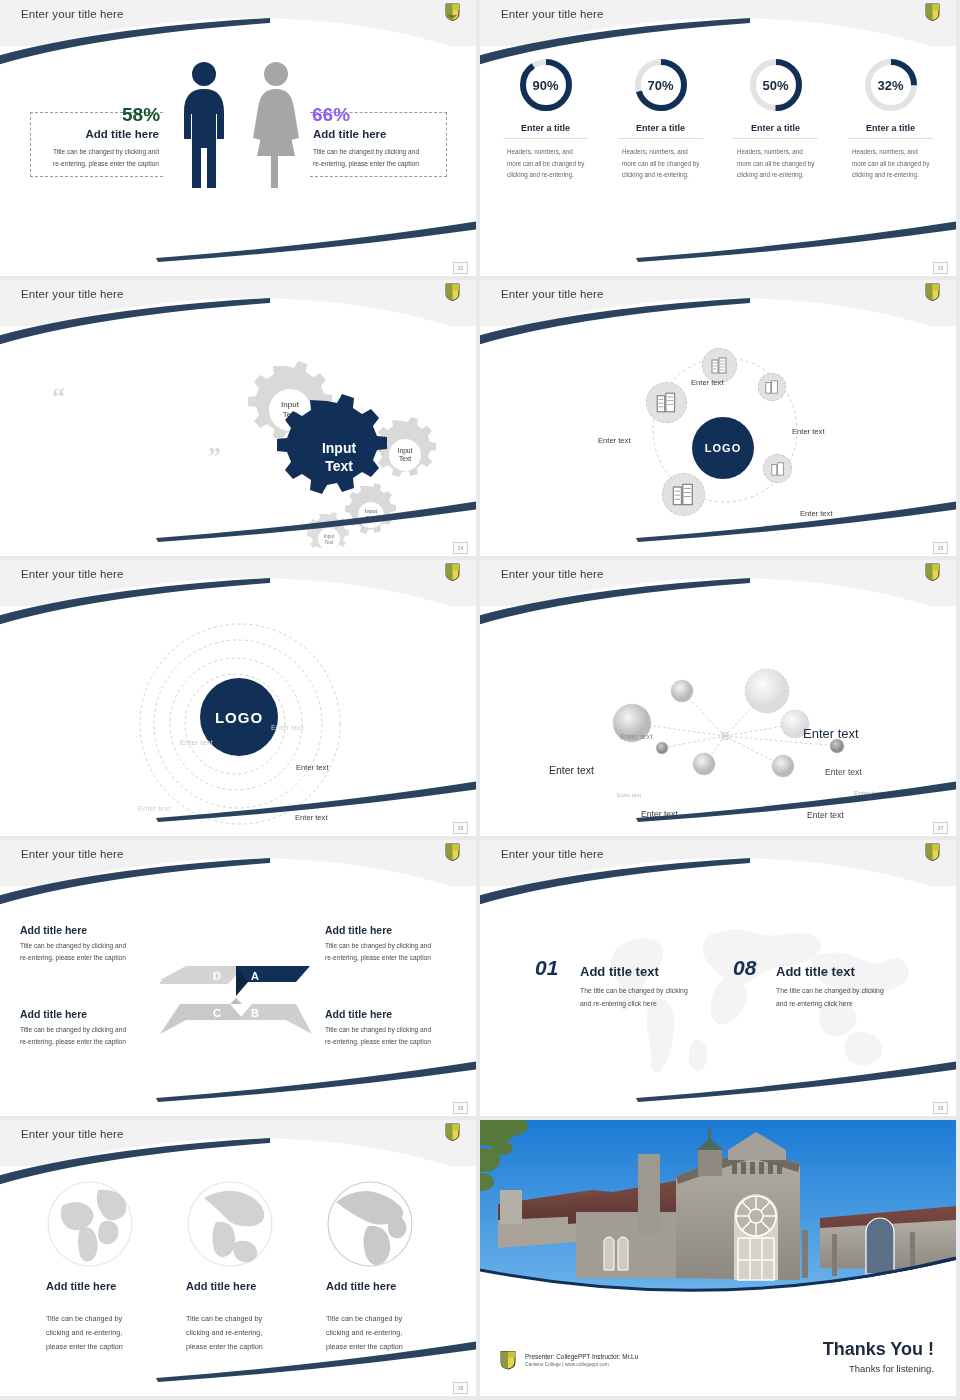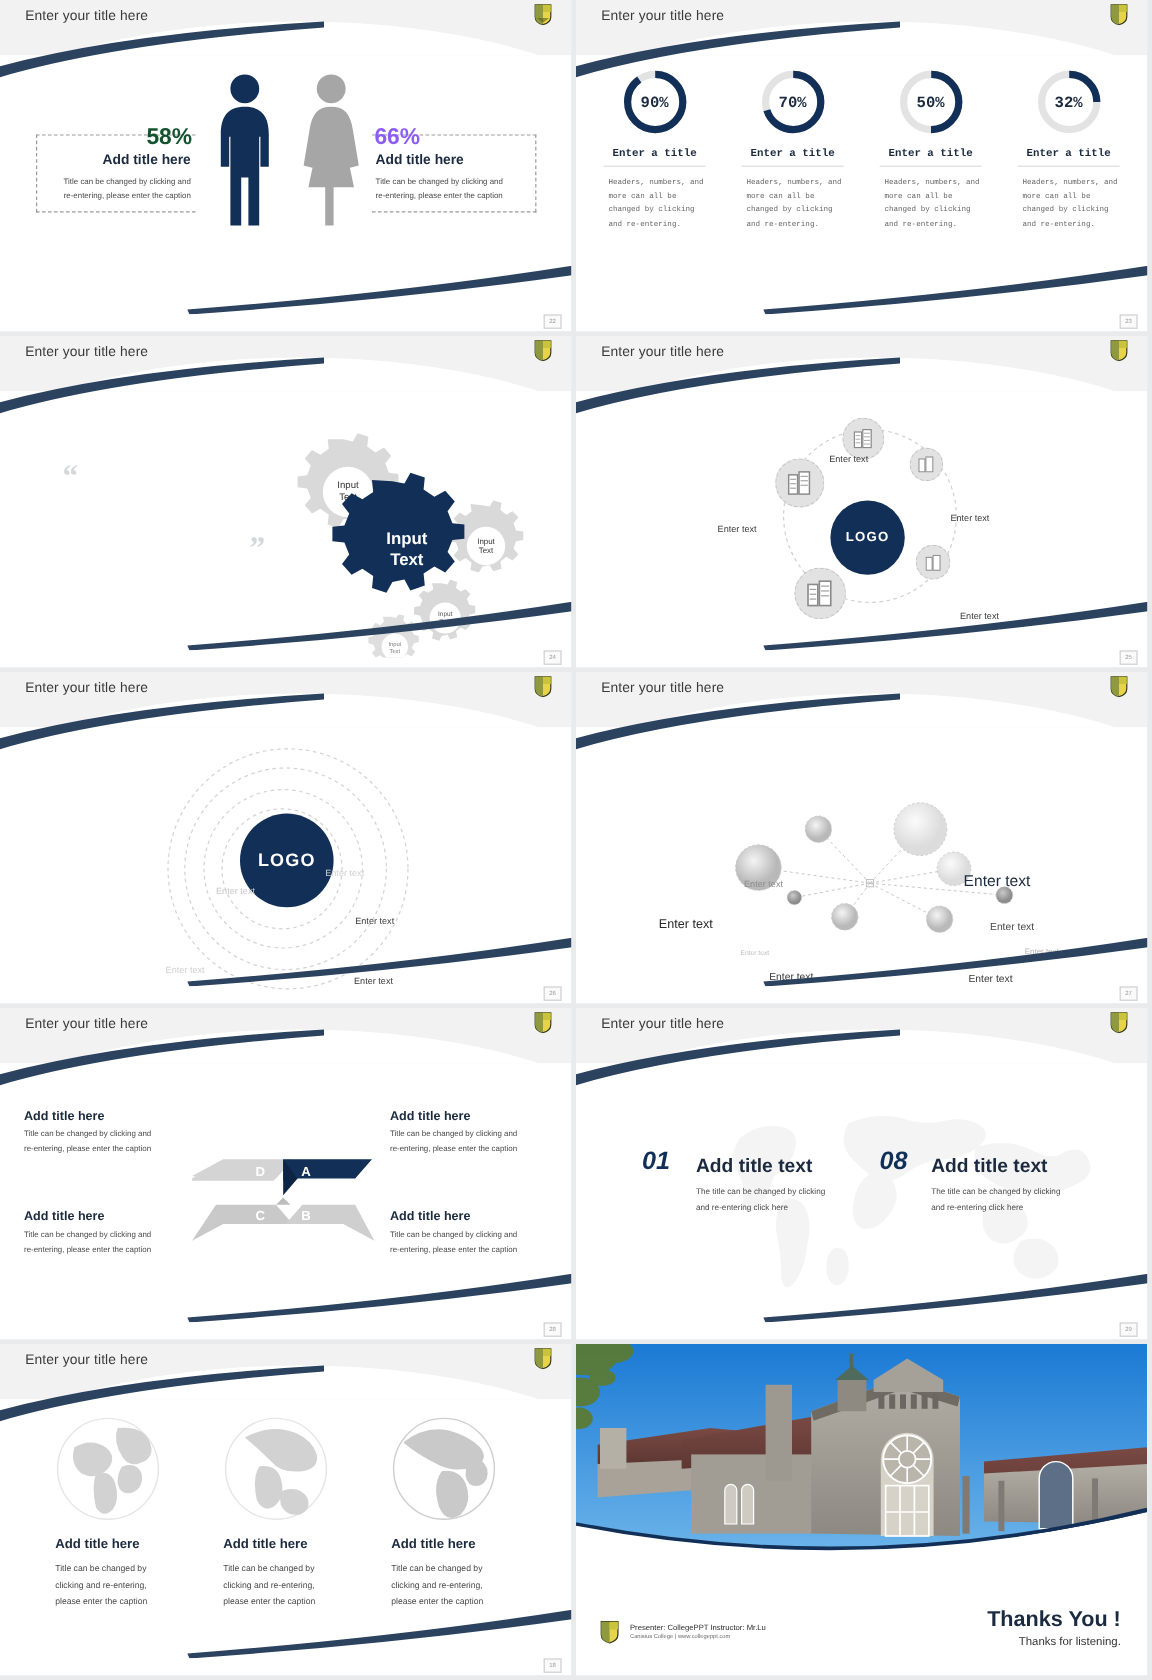--- a/index.html
+++ b/index.html
@@ -61,21 +61,21 @@
   
   .p-wrap{position:absolute;left:0;top:0;width:476px;height:230px;}
   .person{position:absolute;top:14px;}
   .pct{position:absolute;font-size:19px;font-weight:bold;}
   .blk-t{font-size:11.5px;font-weight:bold;color:#1b2a3f;}
   .blk-p{font-size:6.6px;color:#4a4a4a;line-height:1.75;}
   .dashbox{position:absolute;border:1px dashed #9a9a9a;}
 
   
   .donut-row{display:flex;justify-content:center;gap:30px;padding-top:10px;}
-  .donut-col{width:85px;text-align:center;font-family:Liberation Mono, monospace;}
+  .donut-col{width:85px;text-align:center;}
   .donut{position:relative;width:58px;height:58px;margin:0 auto;}
   .donut .val{
     position:absolute;inset:0;display:flex;align-items:center;justify-content:center;
     font-size:13px;font-weight:bold;color:#1b2a3f;
   }
   .d-title{font-size:9px;font-weight:bold;color:#1b2a3f;margin-top:9px;
            padding-bottom:5px;border-bottom:1px solid #dcdcdc;}
   .d-desc{font-size:6.3px;color:#666;line-height:1.85;margin-top:7px;text-align:left;padding-left:4px;}
 
   
@@ -92,27 +92,27 @@
   .lbl{position:absolute;font-size:7.6px;color:#3a3a3a;white-space:nowrap;margin-top:48px;}
   .ico-c{position:absolute;border-radius:50%;background:#e2e2e2;
     border:1px dashed #c6c6c6;display:flex;align-items:center;justify-content:center;}
 
   
   .col-t{font-size:10.5px;font-weight:bold;color:#1b2a3f;}
   .col-p{font-size:6.6px;color:#4a4a4a;line-height:1.85;margin-top:4px;}
 
   
   .num{font-size:21px;font-weight:bold;font-style:italic;color:#123057;}
-  .n-t{font-size:16px;font-weight:bold;color:#1b2a3f;}
+  .n-t{font-size:13px;font-weight:bold;color:#1b2a3f;}
   .n-p{font-size:6.8px;color:#4a4a4a;line-height:1.95;margin-top:5px;}
 
   
   .g-col{width:112px;text-align:left;}
   .g-t{font-size:11px;font-weight:bold;color:#1b2a3f;margin-top:8px;}
-  .g-p{font-size:7.2px;color:#4a4a4a;line-height:1.95;margin-top:7px;}
+  .g-p{font-size:7.2px;color:#4a4a4a;line-height:1.95;margin-top:20px;}
 
   
   .thanks-slide{background:#ffffff;}
   .thx-big{font-size:18px;font-weight:bold;color:#1b2a3f;text-align:right;}
   .thx-sm{font-size:9.5px;color:#333;text-align:right;margin-top:3px;}
   .pres1{font-size:6.4px;color:#2b2b2b;}
   .pres2{font-size:4.8px;color:#6a6a6a;margin-top:2px;}
 </style>
 </head>
 <body>

